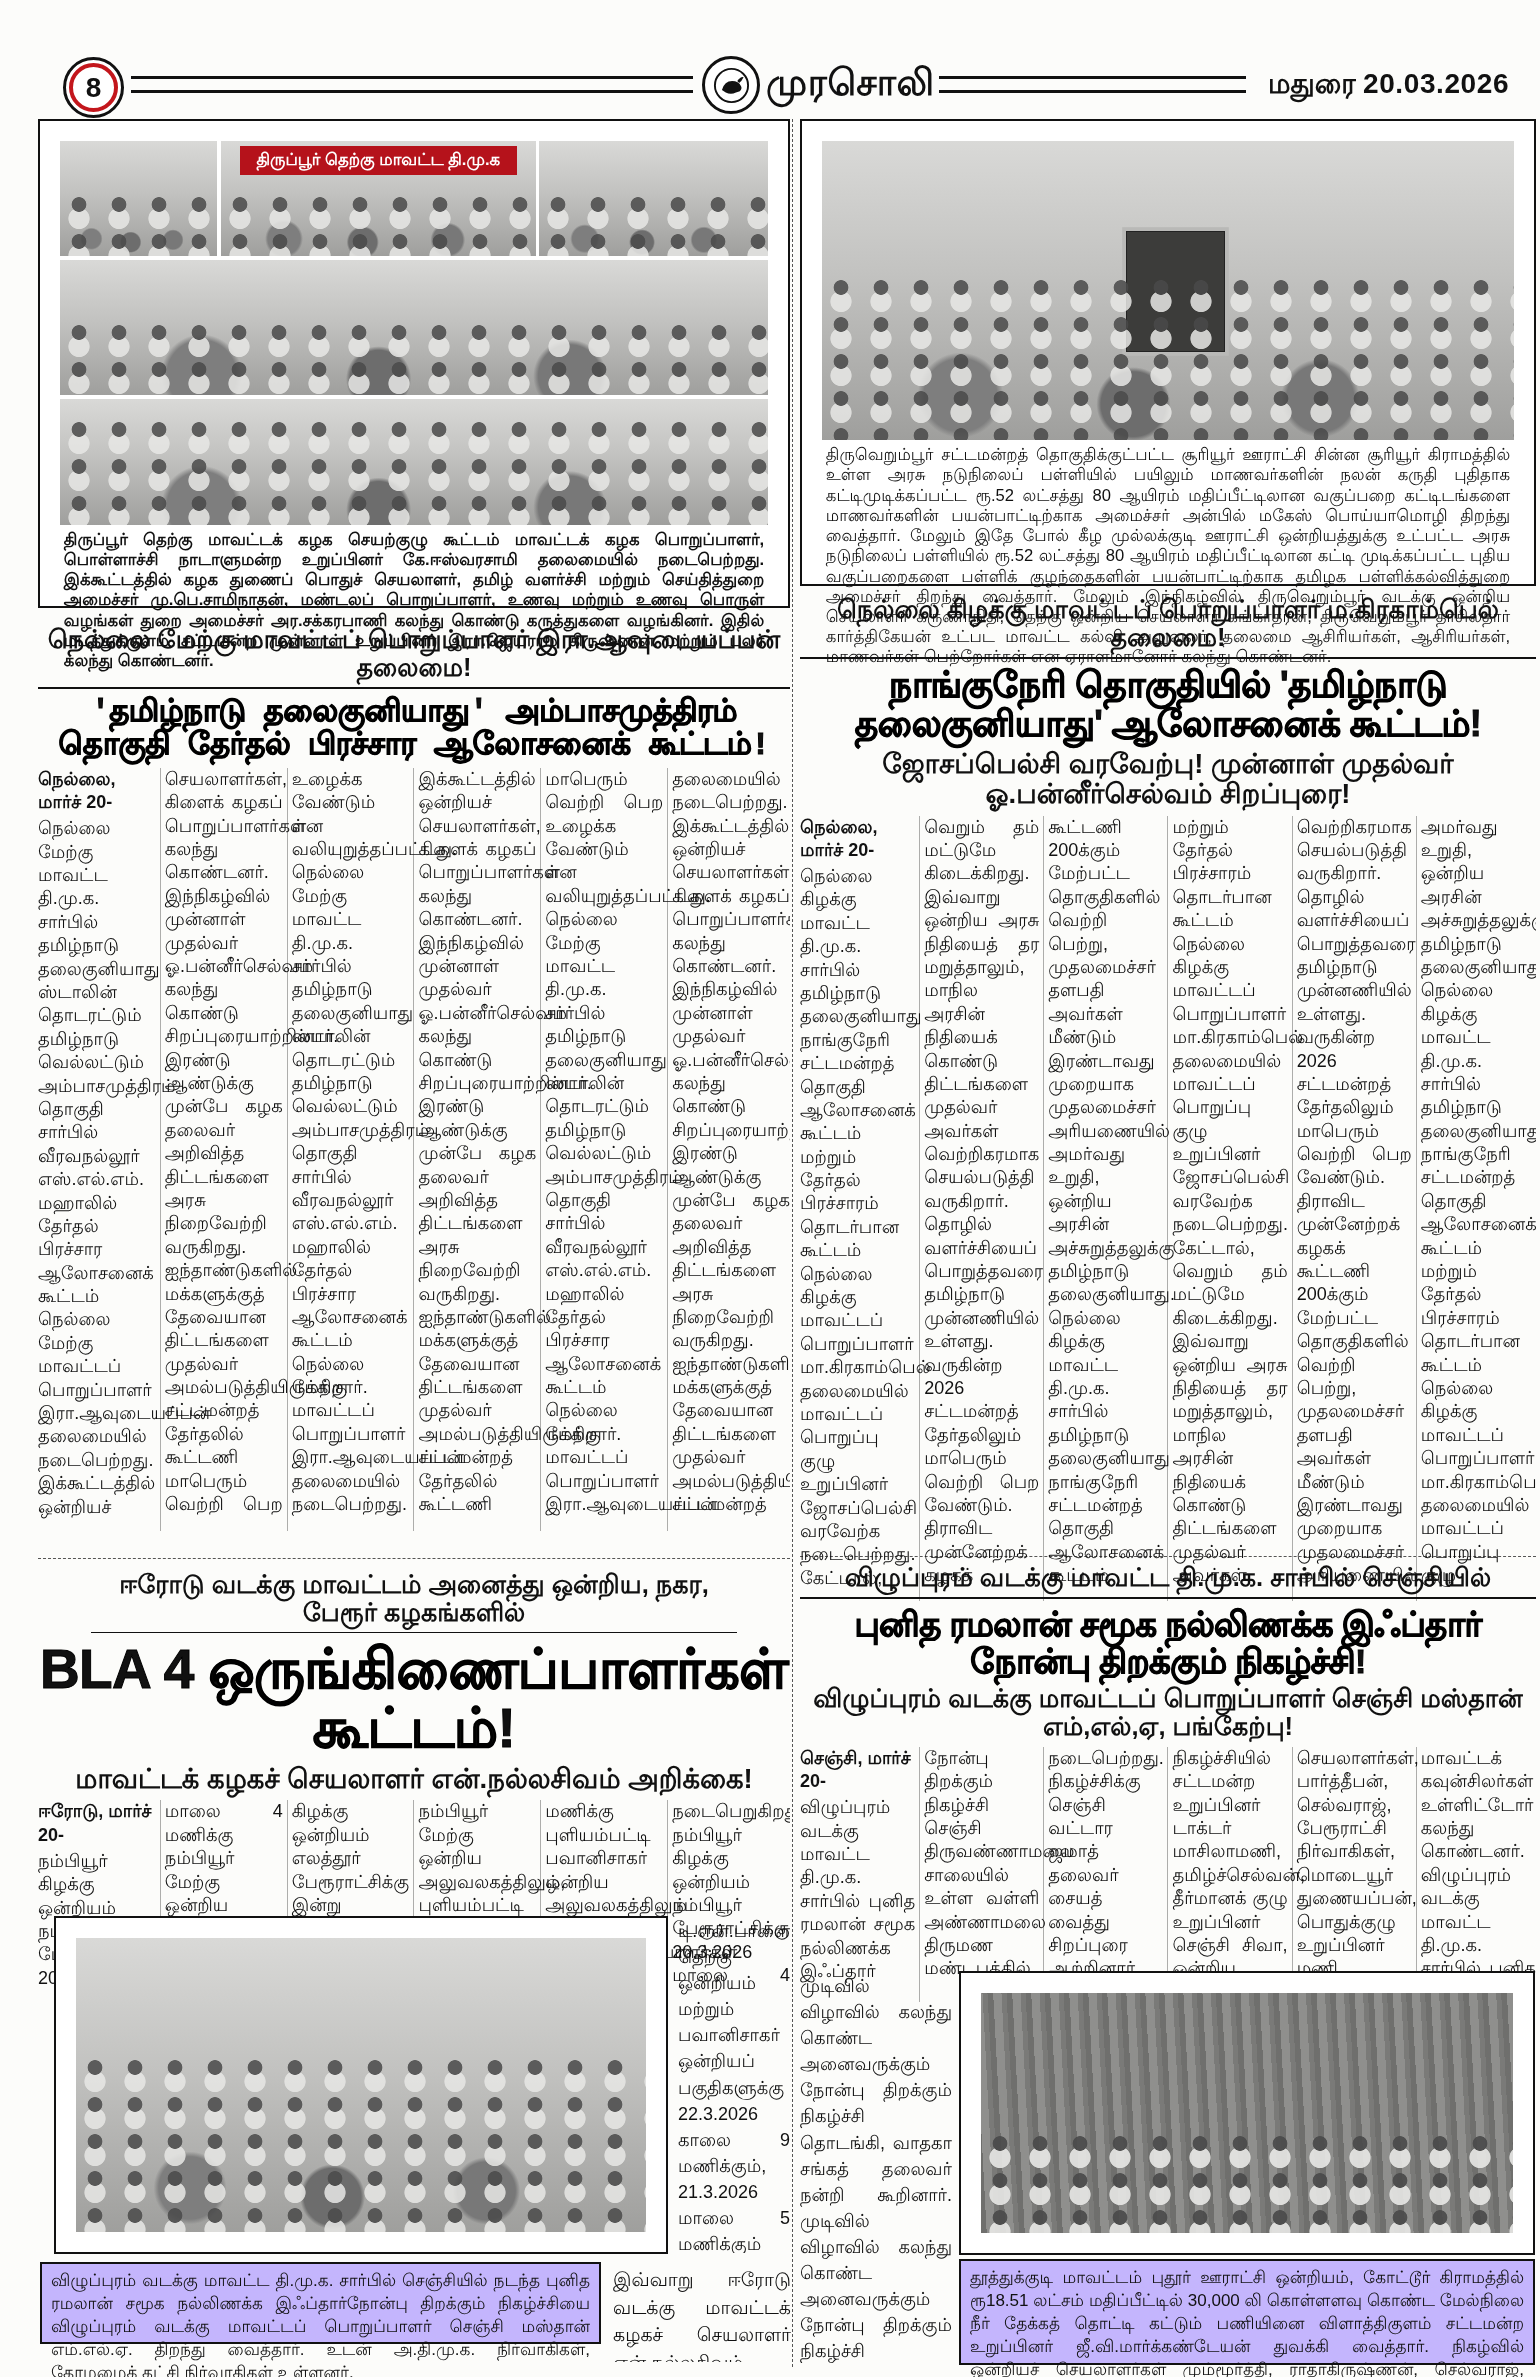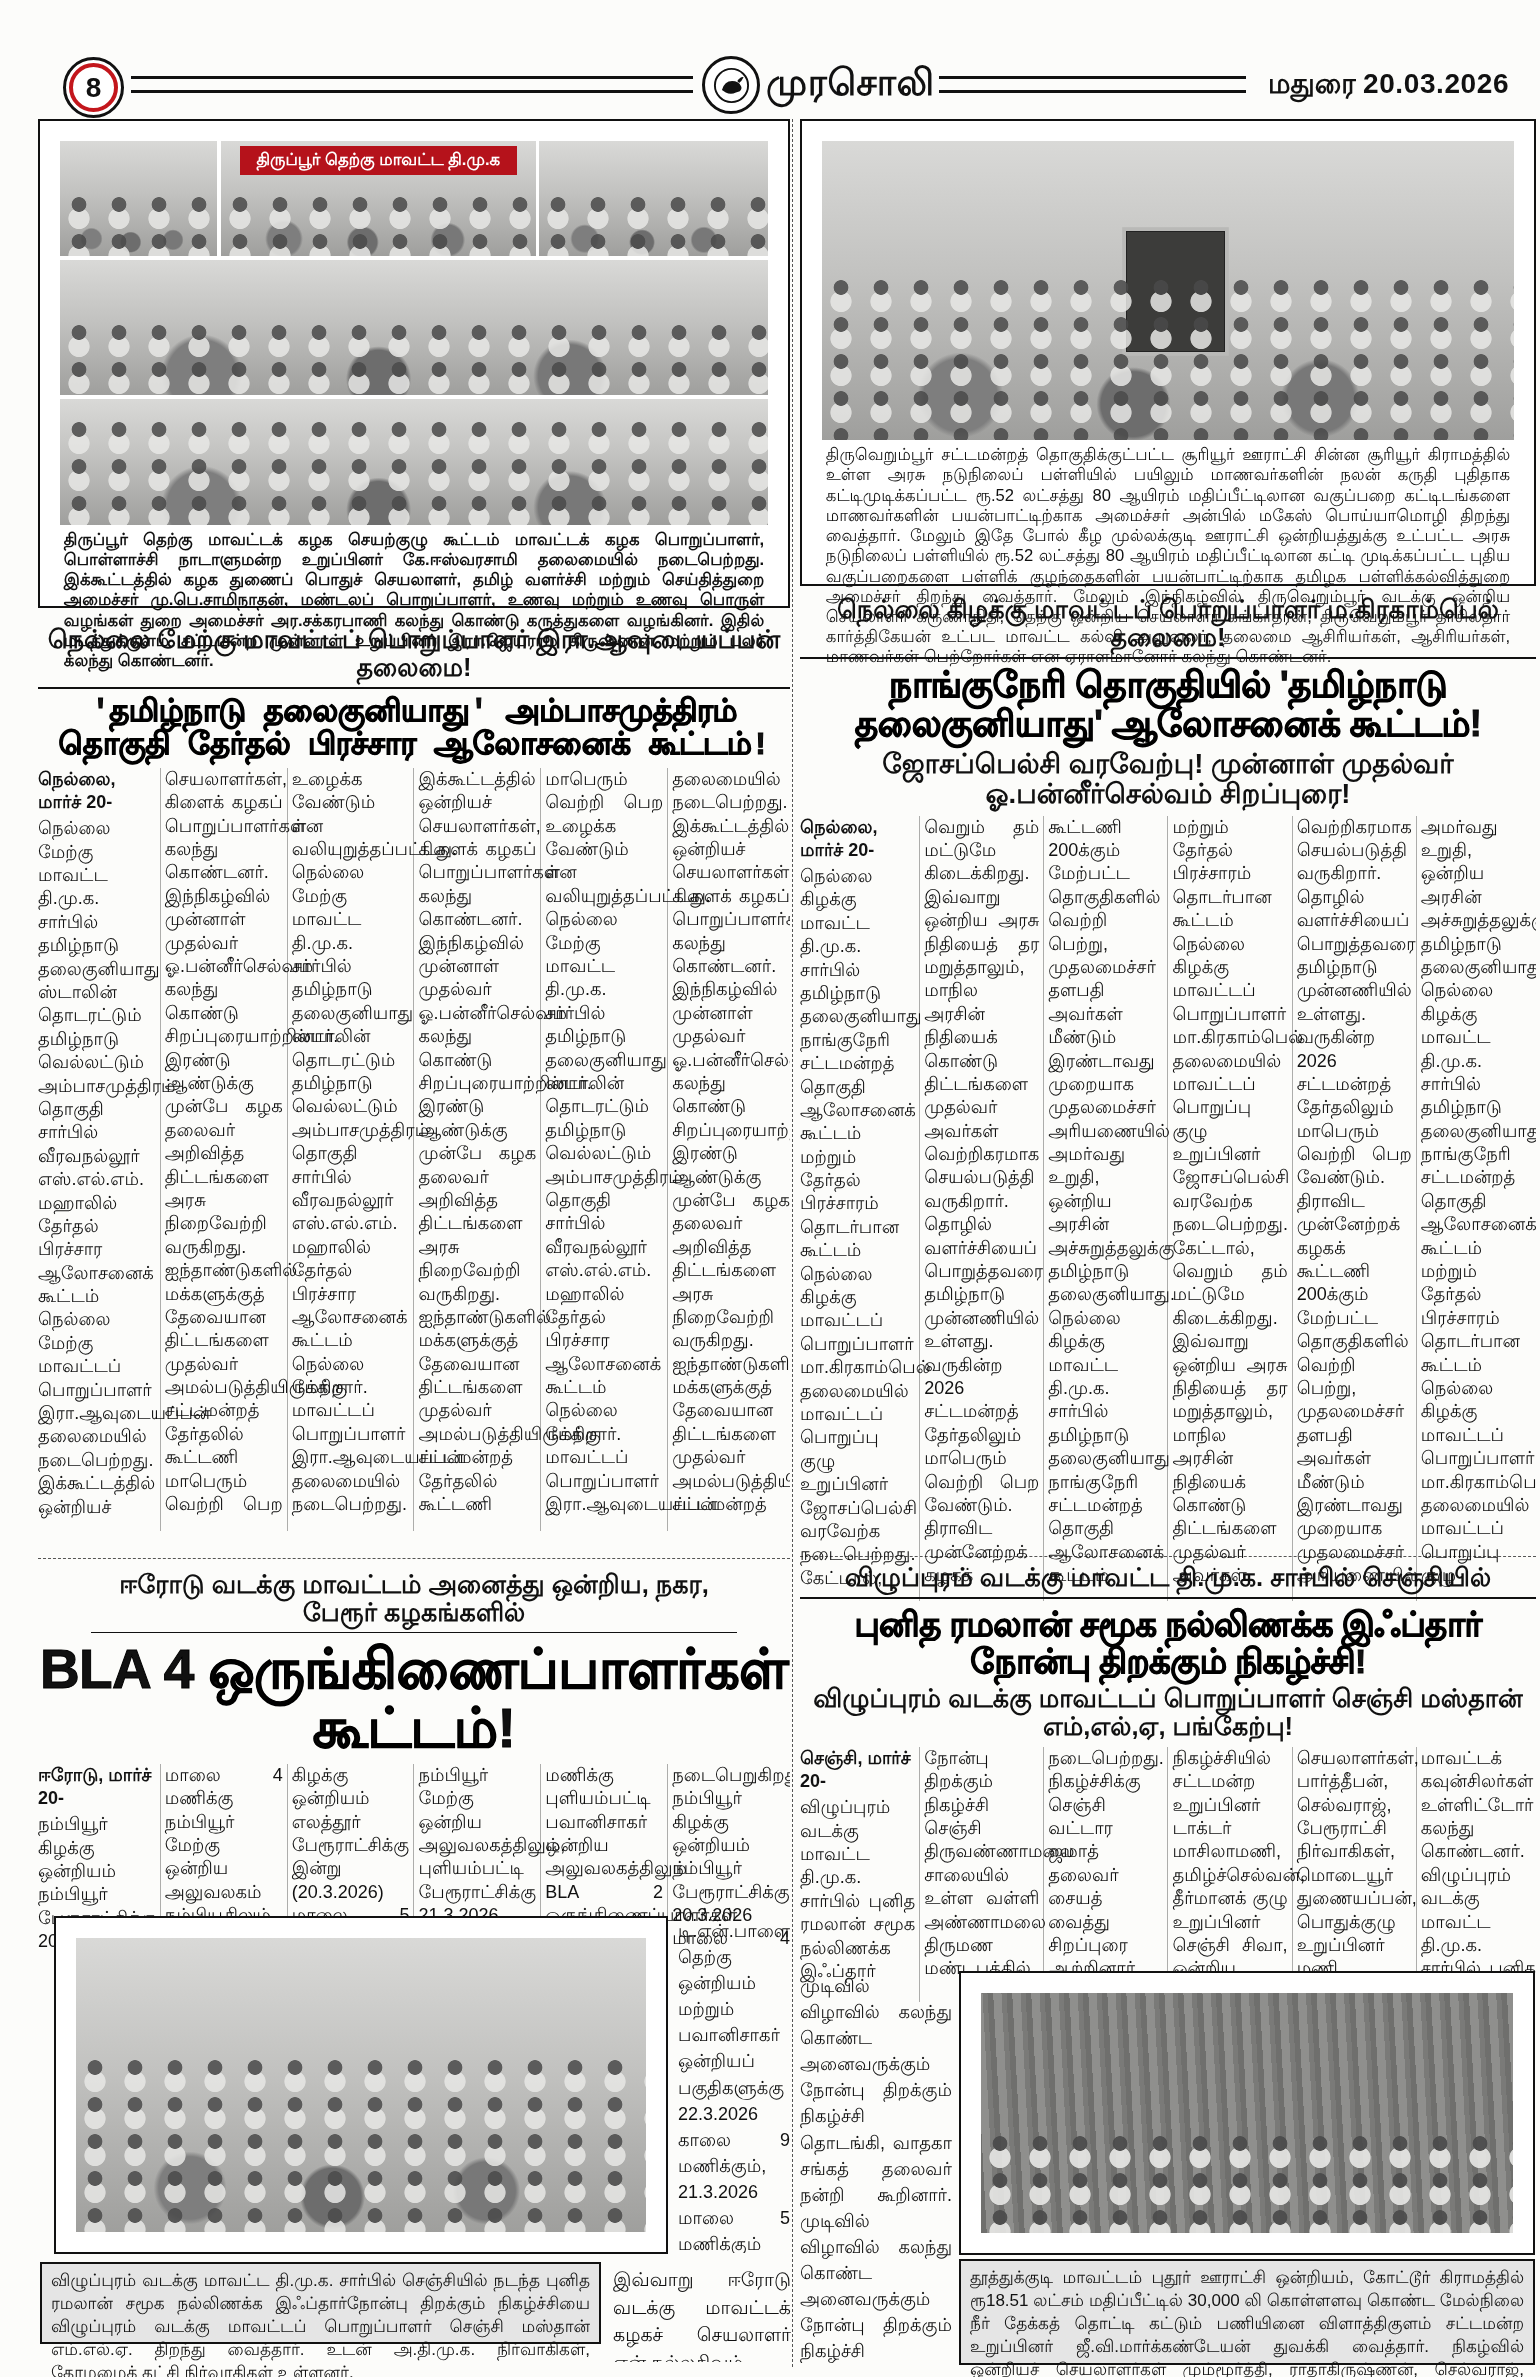--- a/index.html
+++ b/index.html
@@ -36,21 +36,21 @@
   .banner-red{position:absolute;left:6%;top:4%;right:6%;height:29px;background:#b5121b;color:#fff;
       display:flex;align-items:center;justify-content:center;font-size:16.6px;font-weight:bold;}
   .banner-lite{position:absolute;left:8%;top:3%;right:8%;height:70px;background:#efefec;color:#b5121b;
       display:flex;align-items:center;justify-content:center;font-size:22px;font-weight:bold;border:1.3px solid #cfcfcc;}
   .trees{background:
       repeating-linear-gradient(87deg,#6f6f6d 0 5.7px,#8f8f8d 5.7px 14px,#7a7a78 14px 19px),
       linear-gradient(180deg,#9a9a98,#7c7c7a);}
   .trees .heads{height:42%;opacity:.9;}
   .caption{font-size:16.6px;line-height:1.22;text-align:justify;color:#111;padding:5.1px 3.8px 1.3px 3.8px;}
   .caption.b{font-weight:bold;}
-  .capbox{position:absolute;border:2.6px solid #111;background:#e5e5e5;box-sizing:border-box;
+  .capbox{position:absolute;border:2.6px solid #111;background:#c4b5fd;box-sizing:border-box;
       font-size:17px;line-height:1.35;text-align:justify;padding:6.4px 9px;}
   
   .art{position:absolute;}
   .kicker{font-size:25.5px;font-weight:bold;text-align:center;line-height:1.1;
       border-bottom:2.6px solid #111;padding-bottom:6.4px;margin-bottom:6.4px;}
   .head1{font-size:33px;font-weight:900;text-align:center;line-height:1.08;letter-spacing:-0.6px;
       margin:3.8px 0 5.1px 0;-webkit-text-stroke:1px #000;}
   .head2{font-size:27.5px;font-weight:900;text-align:center;line-height:1.1;margin-bottom:6.4px;}
   .bla-big{font-size:55px;}
   .cols{column-gap:9px;column-rule:0.6px solid #adadab;font-size:18px;line-height:1.3;
@@ -133,20 +133,21 @@
     <div class="head2">ஜோசப்பெல்சி வரவேற்பு! முன்னாள் முதல்வர் ஓ.பன்னீர்செல்வம் சிறப்புரை!</div>
     <div class="cols c6" style="height:785px;">
       <div class="dateline">நெல்லை, மார்ச் 20-</div>
       <span>நெல்லை கிழக்கு மாவட்ட தி.மு.க. சார்பில் தமிழ்நாடு தலைகுனியாது நாங்குநேரி சட்டமன்றத் தொகுதி ஆலோசனைக் கூட்டம் மற்றும் தேர்தல் பிரச்சாரம் தொடர்பான கூட்டம் நெல்லை கிழக்கு மாவட்டப் பொறுப்பாளர் மா.கிரகாம்பெல் தலைமையில் மாவட்டப் பொறுப்பு குழு உறுப்பினர் ஜோசப்பெல்சி வரவேற்க நடைபெற்றது. கேட்டால், வெறும் தம் மட்டுமே கிடைக்கிறது. இவ்வாறு ஒன்றிய அரசு நிதியைத் தர மறுத்தாலும், மாநில அரசின் நிதியைக் கொண்டு திட்டங்களை முதல்வர் அவர்கள் வெற்றிகரமாக செயல்படுத்தி வருகிறார். தொழில் வளர்ச்சியைப் பொறுத்தவரை தமிழ்நாடு முன்னணியில் உள்ளது. வருகின்ற 2026 சட்டமன்றத் தேர்தலிலும் மாபெரும் வெற்றி பெற வேண்டும். திராவிட முன்னேற்றக் கழகக் கூட்டணி 200க்கும் மேற்பட்ட தொகுதிகளில் வெற்றி பெற்று, முதலமைச்சர் தளபதி அவர்கள் மீண்டும் இரண்டாவது முறையாக முதலமைச்சர் அரியணையில் அமர்வது உறுதி, ஒன்றிய அரசின் அச்சுறுத்தலுக்கு தமிழ்நாடு தலைகுனியாது. நெல்லை கிழக்கு மாவட்ட தி.மு.க. சார்பில் தமிழ்நாடு தலைகுனியாது நாங்குநேரி சட்டமன்றத் தொகுதி ஆலோசனைக் கூட்டம் மற்றும் தேர்தல் பிரச்சாரம் தொடர்பான கூட்டம் நெல்லை கிழக்கு மாவட்டப் பொறுப்பாளர் மா.கிரகாம்பெல் தலைமையில் மாவட்டப் பொறுப்பு குழு உறுப்பினர் ஜோசப்பெல்சி வரவேற்க நடைபெற்றது. கேட்டால், வெறும் தம் மட்டுமே கிடைக்கிறது. இவ்வாறு ஒன்றிய அரசு நிதியைத் தர மறுத்தாலும், மாநில அரசின் நிதியைக் கொண்டு திட்டங்களை முதல்வர் அவர்கள் வெற்றிகரமாக செயல்படுத்தி வருகிறார். தொழில் வளர்ச்சியைப் பொறுத்தவரை தமிழ்நாடு முன்னணியில் உள்ளது. வருகின்ற 2026 சட்டமன்றத் தேர்தலிலும் மாபெரும் வெற்றி பெற வேண்டும். திராவிட முன்னேற்றக் கழகக் கூட்டணி 200க்கும் மேற்பட்ட தொகுதிகளில் வெற்றி பெற்று, முதலமைச்சர் தளபதி அவர்கள் மீண்டும் இரண்டாவது முறையாக முதலமைச்சர் அரியணையில் அமர்வது உறுதி, ஒன்றிய அரசின் அச்சுறுத்தலுக்கு தமிழ்நாடு தலைகுனியாது. நெல்லை கிழக்கு மாவட்ட தி.மு.க. சார்பில் தமிழ்நாடு தலைகுனியாது நாங்குநேரி சட்டமன்றத் தொகுதி ஆலோசனைக் கூட்டம் மற்றும் தேர்தல் பிரச்சாரம் தொடர்பான கூட்டம் நெல்லை கிழக்கு மாவட்டப் பொறுப்பாளர் மா.கிரகாம்பெல் தலைமையில் மாவட்டப் பொறுப்பு குழு உறுப்பினர் ஜோசப்பெல்சி வரவேற்க நடைபெற்றது. கேட்டால், வெறும் தம் மட்டுமே கிடைக்கிறது. இவ்வாறு ஒன்றிய அரசு நிதியைத் தர மறுத்தாலும், மாநில அரசின் நிதியைக் கொண்டு திட்டங்களை முதல்வர் அவர்கள் வெற்றிகரமாக செயல்படுத்தி வருகிறார். தொழில் வளர்ச்சியைப் பொறுத்தவரை தமிழ்நாடு முன்னணியில் உள்ளது. வருகின்ற 2026 சட்டமன்றத் தேர்தலிலும் மாபெரும் வெற்றி பெற வேண்டும். திராவிட முன்னேற்றக் கழகக் கூட்டணி 200க்கும் மேற்பட்ட தொகுதிகளில் வெற்றி பெற்று, முதலமைச்சர் தளபதி அவர்கள் மீண்டும் இரண்டாவது முறையாக முதலமைச்சர் அரியணையில் அமர்வது உறுதி, ஒன்றிய அரசின் அச்சுறுத்தலுக்கு தமிழ்நாடு தலைகுனியாது. நெல்லை கிழக்கு மாவட்ட தி.மு.க. சார்பில் தமிழ்நாடு தலைகுனியாது நாங்குநேரி சட்டமன்றத் தொகுதி ஆலோசனைக் கூட்டம் மற்றும் தேர்தல் பிரச்சாரம் தொடர்பான கூட்டம் நெல்லை கிழக்கு மாவட்டப் பொறுப்பாளர் மா.கிரகாம்பெல் தலைமையில் மாவட்டப் பொறுப்பு குழு உறுப்பினர் ஜோசப்பெல்சி வரவேற்க நடைபெற்றது. கேட்டால், வெறும் தம் மட்டுமே கிடைக்கிறது. இவ்வாறு ஒன்றிய அரசு நிதியைத் தர மறுத்தாலும், மாநில அரசின் நிதியைக் கொண்டு திட்டங்களை முதல்வர் அவர்கள் வெற்றிகரமாக செயல்படுத்தி வருகிறார். தொழில் வளர்ச்சியைப் பொறுத்தவரை தமிழ்நாடு முன்னணியில் உள்ளது. வருகின்ற 2026 சட்டமன்றத் தேர்தலிலும் மாபெரும் வெற்றி பெற வேண்டும். திராவிட முன்னேற்றக் கழகக் கூட்டணி 200க்கும் மேற்பட்ட தொகுதிகளில் வெற்றி பெற்று, முதலமைச்சர் தளபதி அவர்கள் மீண்டும் இரண்டாவது முறையாக முதலமைச்சர் அரியணையில் அமர்வது உறுதி, ஒன்றிய அரசின் அச்சுறுத்தலுக்கு தமிழ்நாடு தலைகுனியாது.</span>
     </div>
   </div>
 
   <div class="art" style="left:38px;top:1570px;width:752px;">
     <div class="kicker" style="border-bottom-width:1.9px;width:86%;margin:0 auto 6.4px auto;">ஈரோடு வடக்கு மாவட்டம் அனைத்து ஒன்றிய, நகர, பேரூர் கழகங்களில்</div>
     <div class="head1 bla-big">BLA 4 ஒருங்கிணைப்பாளர்கள் கூட்டம்!</div>
+    <div class="head2">மாவட்டக் கழகச் செயலாளர் என்.நல்லசிவம் அறிக்கை!</div>
     <div class="cols c6" style="height:192px;">
       <div class="dateline">ஈரோடு, மார்ச் 20-</div>
       <span>நம்பியூர் கிழக்கு ஒன்றியம் நம்பியூர் பேரூராட்சிக்கு 20.3.2026 மாலை 4 மணிக்கு நம்பியூர் மேற்கு ஒன்றிய அலுவலகம் நம்பியூரிலும், நம்பியூர் கிழக்கு ஒன்றியம் எலத்தூர் பேரூராட்சிக்கு இன்று (20.3.2026) மாலை 5 மணிக்கு நம்பியூர் மேற்கு ஒன்றிய அலுவலகத்திலும், புளியம்பட்டி பேரூராட்சிக்கு 21.3.2026 காலை 6.00 மணிக்கு புளியம்பட்டி பவானிசாகர் ஒன்றிய அலுவலகத்திலும் BLA 2 ஒருங்கிணைப்பாளர்கள் கூட்டம் நடைபெறுகிறது. நம்பியூர் கிழக்கு ஒன்றியம் நம்பியூர் பேரூராட்சிக்கு 20.3.2026 மாலை 4 மணிக்கு நம்பியூர் மேற்கு ஒன்றிய அலுவலகம் நம்பியூரிலும், நம்பியூர் கிழக்கு ஒன்றியம் எலத்தூர் பேரூராட்சிக்கு இன்று (20.3.2026) மாலை 5 மணிக்கு நம்பியூர் மேற்கு ஒன்றிய அலுவலகத்திலும், புளியம்பட்டி பேரூராட்சிக்கு 21.3.2026 காலை 6.00 மணிக்கு புளியம்பட்டி பவானிசாகர் ஒன்றிய அலுவலகத்திலும் BLA 2 ஒருங்கிணைப்பாளர்கள் கூட்டம் நடைபெறுகிறது.</span>
     </div>
   </div>
   <div class="pbox" style="left:54px;top:1916px;width:614px;height:338px;">
     <div class="photo" style="height:100%;">
       <div class="heads" style="height:60%;"></div>
     </div>
   </div>

